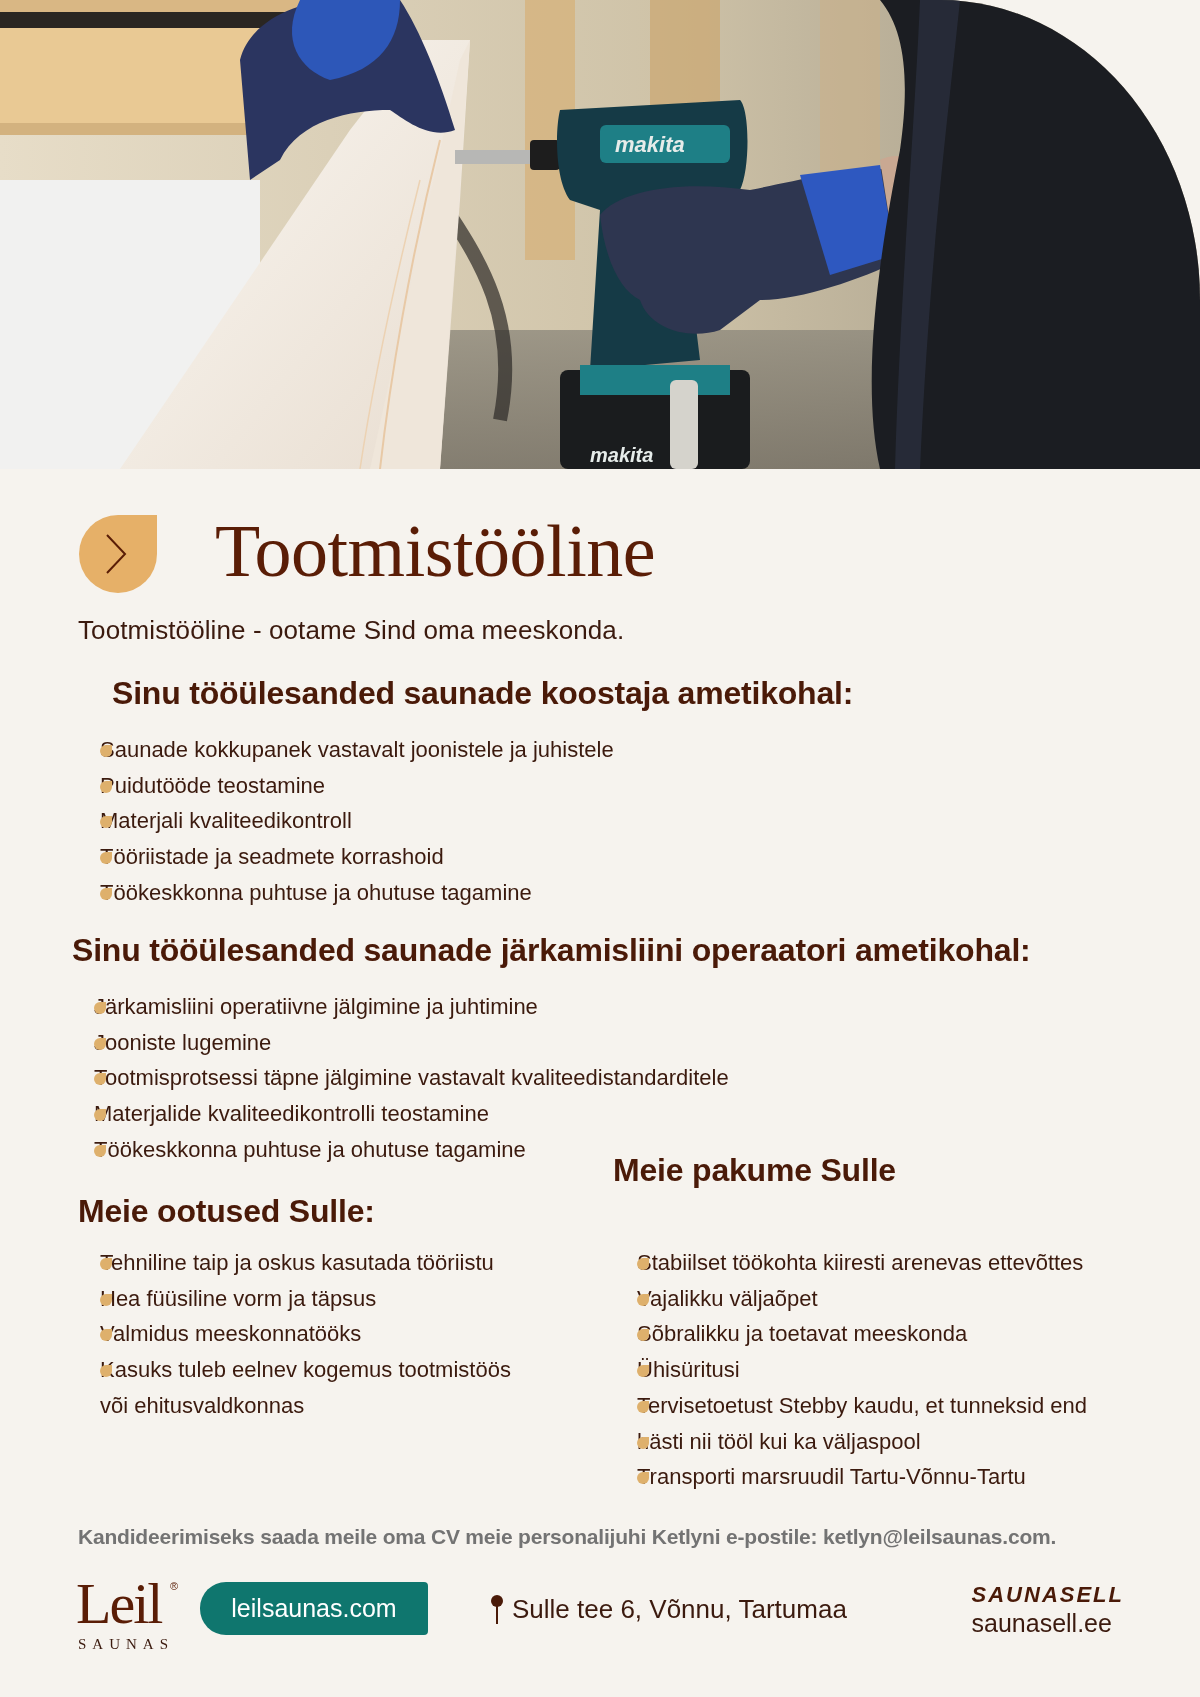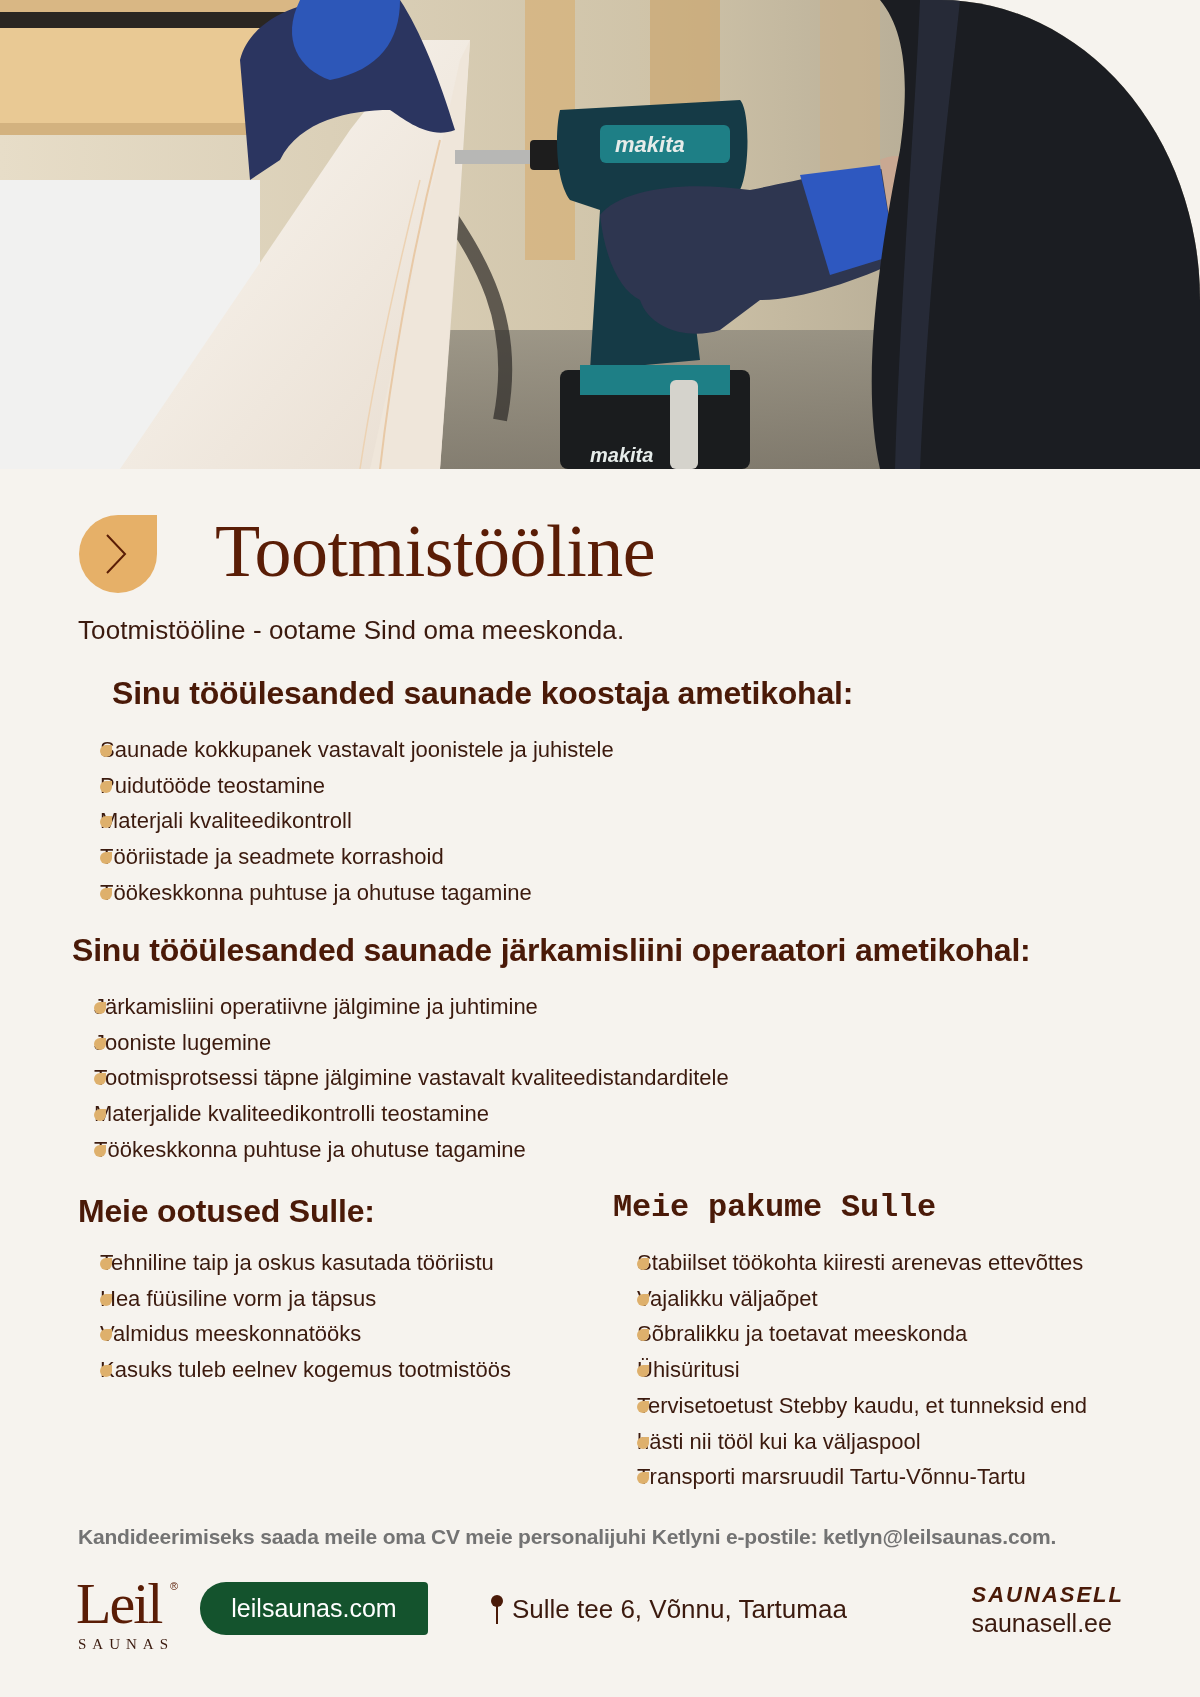--- a/index.html
+++ b/index.html
@@ -53,21 +53,21 @@
   .sec2 { left: 72px; top: 930px; }
   .list2 { left: 94px; top: 989px; }
   .list2 li { padding-left: 24px; }
   .list2 .bullet { left: 0; top: 13px; }
 
   .sec3 { left: 78px; top: 1191px; }
   .list3 { left: 100px; top: 1245px; }
   .list3 li { padding-left: 24px; }
   .list3 .bullet { left: 0; top: 13px; }
 
-  .sec4 { left: 613px; top: 1188px; font-family: Liberation Mono, monospace; }
+  .sec4 { left: 613px; top: 1150px; }
   .list4 { left: 637px; top: 1245px; }
   .list4 li { padding-left: 24px; }
   .list4 .bullet { left: 0; top: 13px; }
 
   .apply {
     position: absolute; left: 78px; top: 1522px;
     font-size: 21px; line-height: 30px; font-weight: bold; color: #737373; letter-spacing: -0.2px; text-align: right;
   }
 
   
@@ -77,21 +77,21 @@
     font-family: "Liberation Serif", "DejaVu Serif", serif;
     font-size: 58px; line-height: 64px; color: #5a1d06; letter-spacing: -2px;
   }
   .leil-reg { position: absolute; left: 94px; top: 0; font-size: 11px; color: #5a1d06; }
   .leil-sub {
     position: absolute; left: 2px; top: 56px; font-size: 15px; letter-spacing: 6px;
     color: #3b1a0e; font-family: "Liberation Serif", "DejaVu Serif", serif;
   }
   .site-pill {
     position: absolute; left: 200px; top: 1582px; width: 228px; height: 53px;
-    background: #14532d; color: #ffffff; border-radius: 26px 4px 4px 26px;
+    background: #0f766e; color: #ffffff; border-radius: 26px 4px 4px 26px;
     font-size: 25px; line-height: 53px; text-align: center;
   }
   .address { position: absolute; left: 490px; top: 1591px; display: flex; align-items: center; }
   .pin { width: 14px; height: 30px; margin-right: 8px; }
   .address-text { font-size: 26px; line-height: 36px; color: #3b1a0e; }
   .brand2 { position: absolute; right: 76px; top: 1583px; text-align: left; }
   .brand2-name {
     font-size: 22px; line-height: 24px; font-weight: bold; font-style: italic;
     color: #4a1a08; letter-spacing: 2px;
   }
@@ -187,21 +187,21 @@
   <li><span class="bullet"></span><span>Tootmisprotsessi täpne jälgimine vastavalt kvaliteedistandarditele</span></li>
   <li><span class="bullet"></span><span>Materjalide kvaliteedikontrolli teostamine</span></li>
   <li><span class="bullet"></span><span>Töökeskkonna puhtuse ja ohutuse tagamine</span></li>
 </ul>
 
 <h2 class="section sec3">Meie ootused Sulle:</h2>
 <ul class="list list3">
   <li><span class="bullet"></span><span>Tehniline taip ja oskus kasutada tööriistu</span></li>
   <li><span class="bullet"></span><span>Hea füüsiline vorm ja täpsus</span></li>
   <li><span class="bullet"></span><span>Valmidus meeskonnatööks</span></li>
-  <li><span class="bullet"></span><span>Kasuks tuleb eelnev kogemus tootmistöös</span></li>
+  <li><span class="bullet"></span><span>Kasuks tuleb eelnev kogemus tootmistöös</span><span class="cont">või ehitusvaldkonnas</span></li>
 </ul>
 
 <h2 class="section sec4">Meie pakume Sulle</h2>
 <ul class="list list4">
   <li><span class="bullet"></span><span>Stabiilset töökohta kiiresti arenevas ettevõttes</span></li>
   <li><span class="bullet"></span><span>Vajalikku väljaõpet</span></li>
   <li><span class="bullet"></span><span>Sõbralikku ja toetavat meeskonda</span></li>
   <li><span class="bullet"></span><span>Ühisüritusi</span></li>
   <li><span class="bullet"></span><span>Tervisetoetust Stebby kaudu, et tunneksid end</span></li>
   <li><span class="bullet"></span><span>hästi nii tööl kui ka väljaspool</span></li>

